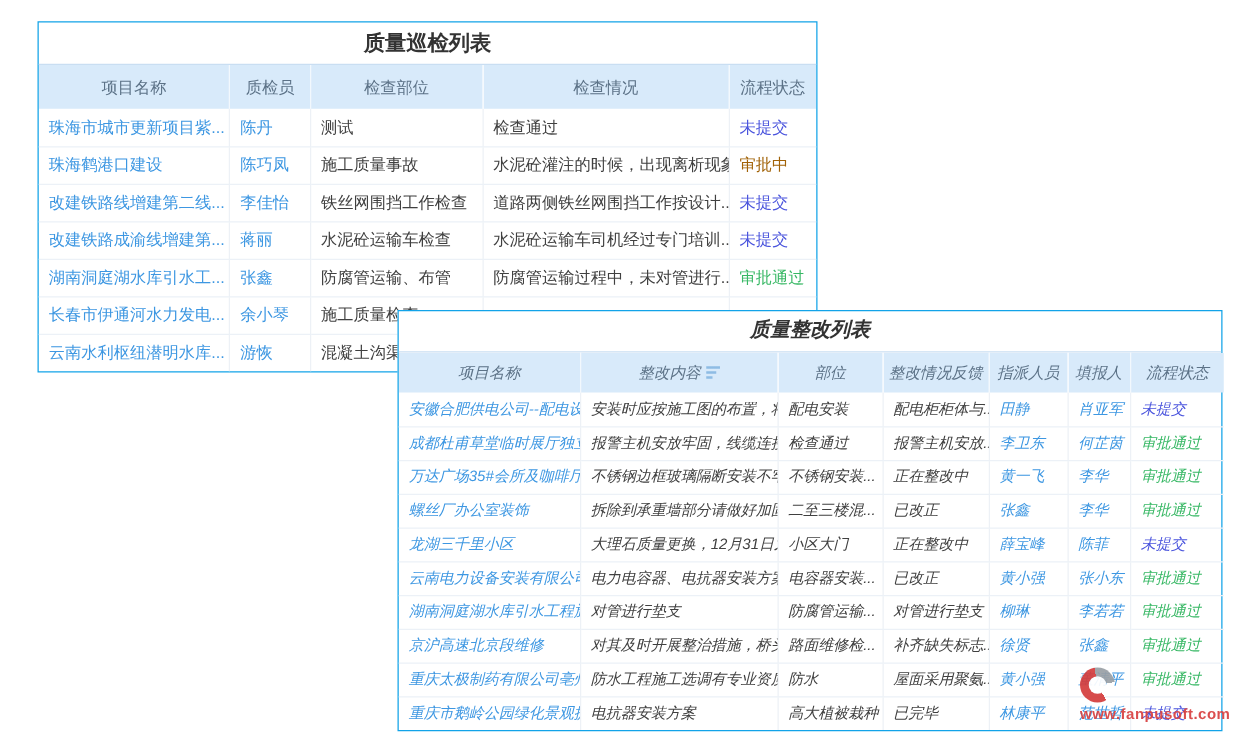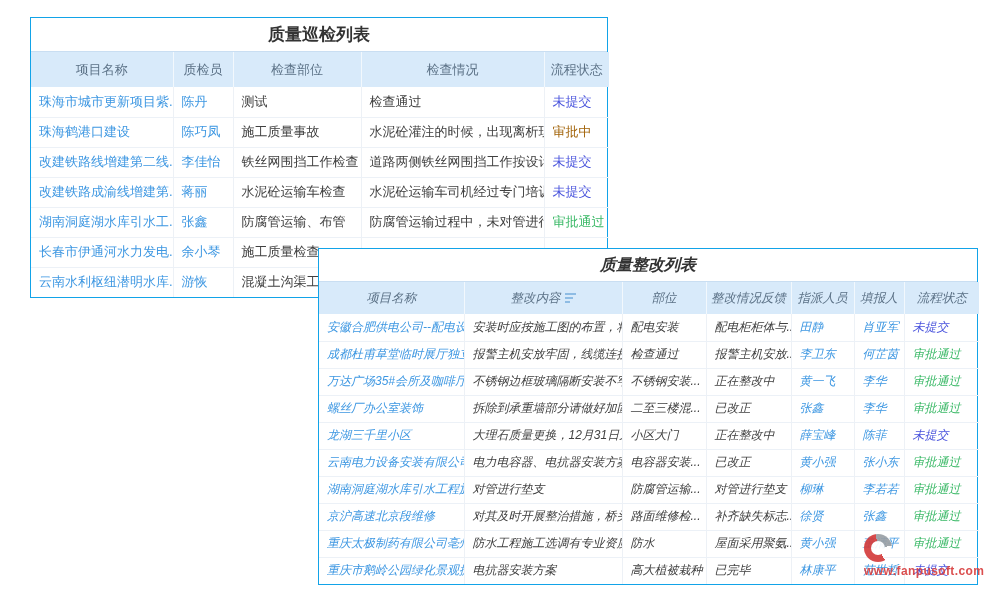--- a/index.html
+++ b/index.html
@@ -1,19 +1,19 @@
 <!DOCTYPE html>
 <html><head>
 <meta charset="utf-8">
 <style>
   html,body{margin:0;padding:0;background:#fff;}
   body{width:1000px;height:600px;position:relative;overflow:hidden;
        font-family:"Liberation Sans","DejaVu Sans",sans-serif;color:#404040;}
   .panel{position:absolute;background:#fff;border:1px solid #12a3e8;box-sizing:border-box;}
-  #inspection-panel{left:30px;top:17px;width:578px;z-index:1;}
+  #inspection-panel{left:30px;top:17px;width:624px;z-index:1;}
   #rectification-panel{left:318px;top:248px;width:660px;z-index:2;font-style:italic;}
   .tbl-title{text-align:center;font-weight:bold;color:#333;border-bottom:1px solid #c9def2;}
   #inspection-panel .tbl-title{height:33px;line-height:33px;font-size:17px;}
   #rectification-panel .tbl-title{height:32px;line-height:32px;font-size:16px;}
   table{border-collapse:collapse;table-layout:fixed;width:100%;}
   th{background:#d8eafa;color:#5c7287;font-weight:normal;text-align:center;
      border-right:1px solid #f2f8fd;white-space:nowrap;overflow:hidden;margin-left:32px;}
   th:last-child{border-right:none;}
   td{border-bottom:1px solid #ecf1f7;border-right:1px solid #edf1f6;
      white-space:nowrap;overflow:hidden;padding:0 8px;box-sizing:border-box;}

